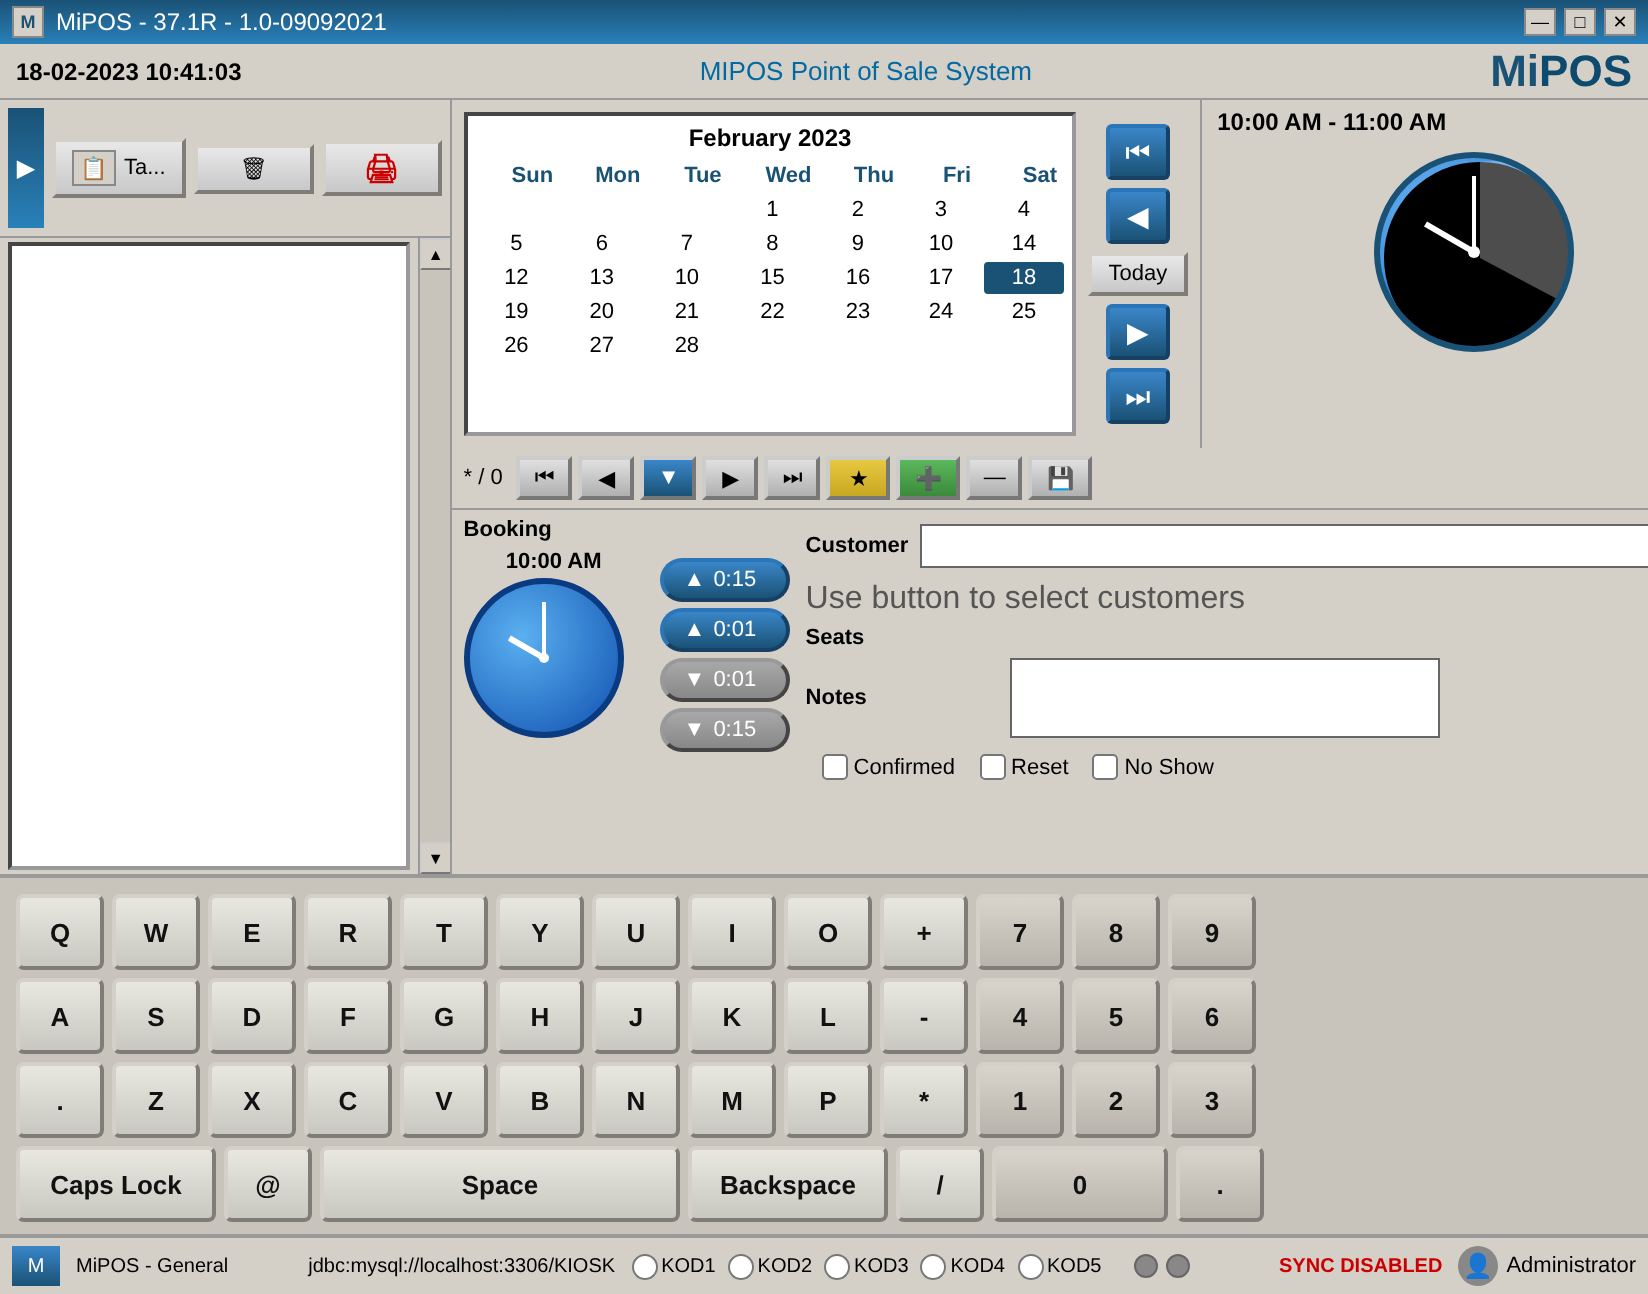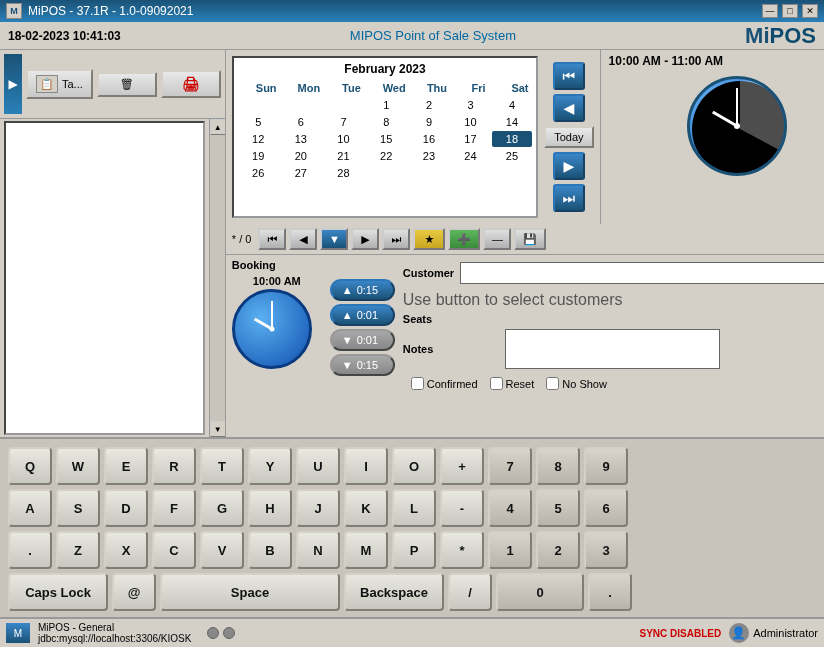--- a/index.html
+++ b/index.html
@@ -321,21 +321,21 @@
       gap: 8px;
       font-size: 11px;
     }
     .status-icon {
       width: 24px; height: 20px;
       background: linear-gradient(to bottom, #3a86c8, #1a5276);
       display: flex; align-items: center; justify-content: center;
       color: white;
       font-size: 10px;
     }
-    .status-info { display: flex; flex-direction: column; }
+    .status-info { display: flex; flex-direction: row; gap: 40px; }
     .status-line { font-size: 10px; }
     .radio-group { display: flex; gap: 6px; align-items: center; }
     .radio-item { display: flex; align-items: center; gap: 2px; font-size: 10px; }
     .sync-text { color: #c00; font-size: 10px; font-weight: bold; margin-left: auto; }
     .admin-section { display: flex; align-items: center; gap: 4px; font-size: 11px; }
     .admin-icon {
       width: 20px; height: 20px;
       background: #888;
       border-radius: 50%;
       display: flex; align-items: center; justify-content: center;
@@ -722,20 +722,42 @@
       <div class="kb-key numpad">.</div>
     </div>
   </div>
 
   <div class="status-bar">
     <div class="status-icon">M</div>
     <div class="status-info">
       <span class="status-line">MiPOS - General</span>
       <span class="status-line">jdbc:mysql://localhost:3306/KIOSK</span>
     </div>
+    <div class="radio-group">
+      <div class="radio-item">
+        <input type="radio" name="kod" style="">
+        <span>KOD1</span>
+      </div>
+      <div class="radio-item">
+        <input type="radio" name="kod" style="">
+        <span>KOD2</span>
+      </div>
+      <div class="radio-item">
+        <input type="radio" name="kod" style="">
+        <span>KOD3</span>
+      </div>
+      <div class="radio-item">
+        <input type="radio" name="kod" style="">
+        <span>KOD4</span>
+      </div>
+      <div class="radio-item">
+        <input type="radio" name="kod" style="">
+        <span>KOD5</span>
+      </div>
+    </div>
     <div style="display:flex;align-items:center;gap:4px;margin-left:8px;">
       <div style="width:12px;height:12px;border-radius:50%;background:#888;border:1px solid #666;"></div>
       <div style="width:12px;height:12px;border-radius:50%;background:#888;border:1px solid #666;"></div>
     </div>
     <span class="sync-text">SYNC DISABLED</span>
     <div class="admin-section">
       <div class="admin-icon">👤</div>
       <span>Administrator</span>
     </div>
   </div>

